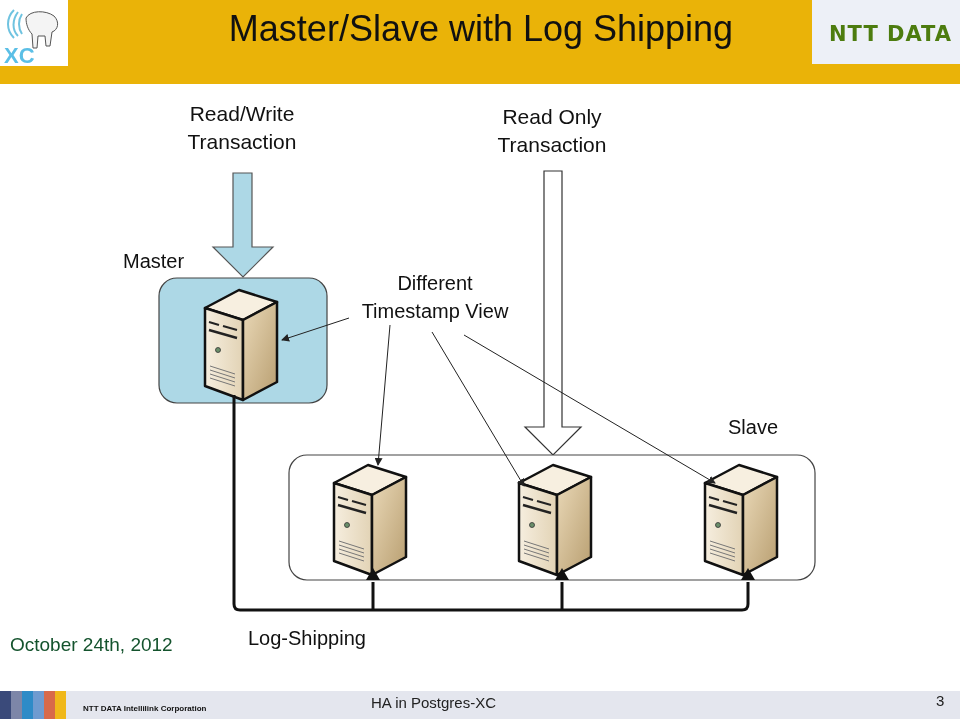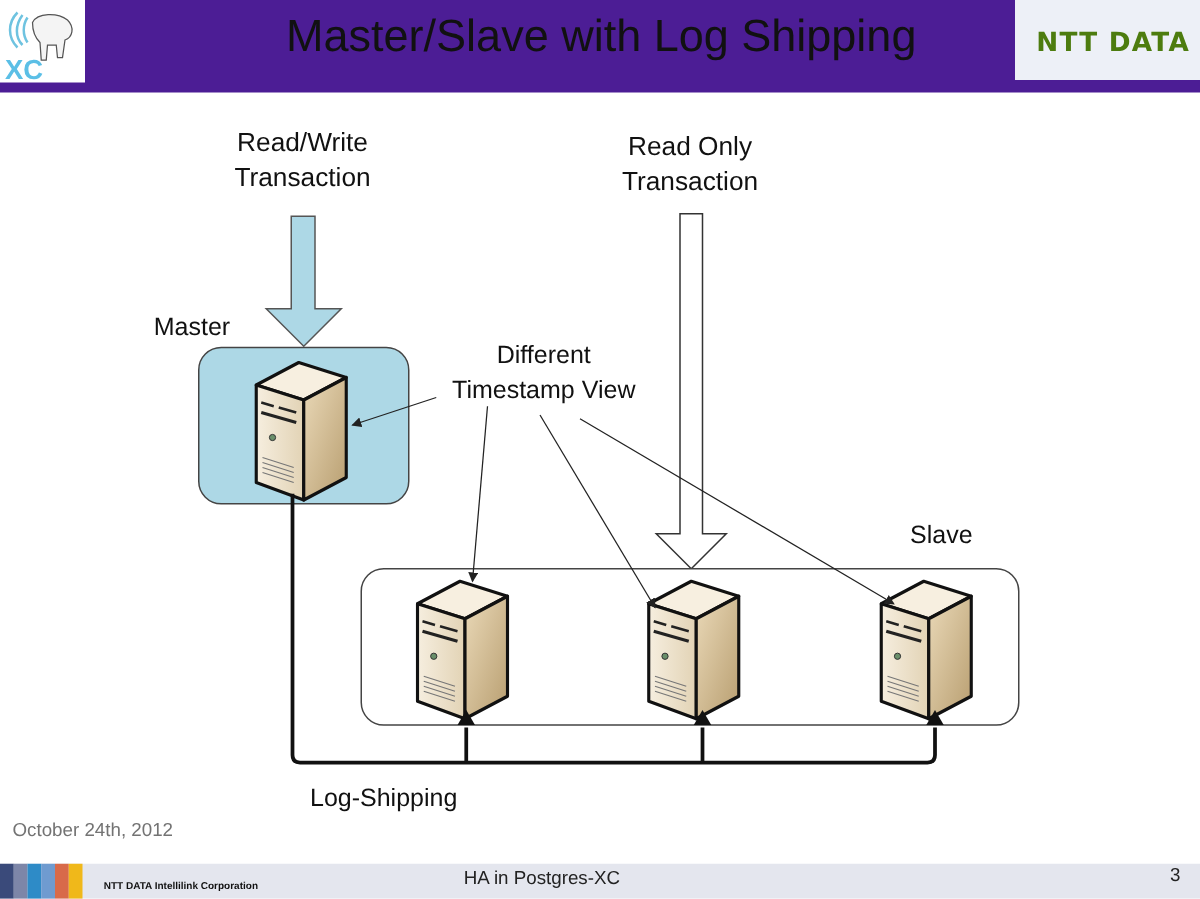--- a/index.html
+++ b/index.html
@@ -1,22 +1,22 @@
 <!DOCTYPE html>
 <html><head>
 <meta charset="utf-8">
 <style>
   html, body { margin:0; padding:0; background:#ffffff; }
   body { width:960px; height:719px; position:relative; overflow:hidden; font-family:"Liberation Sans", sans-serif; }
-  .header { position:absolute; left:0; top:0; width:960px; height:74px; background:#4c1d95; }
+  .header { position:absolute; left:0; top:0; width:960px; height:84px; background:#eab308; }
   .header .logo-box { position:absolute; left:0; top:0; width:68px; height:66px; background:#ffffff; }
   .header .brand-box { position:absolute; left:812px; top:0; width:148px; height:64px; background:#edf0f7; }
   .title { position:absolute; left:68px; top:8px; width:744px; text-align:center; font-size:36px; color:#111;padding-left:41px; }
   .brand { position:absolute; left:829px; top:22px; font-size:21px; font-weight:bold; color:#4d7c0f; letter-spacing:1px; font-family:"DejaVu Sans", sans-serif; }
-  .footer-date { position:absolute; left:10px; top:656px; font-size:15px; color:#737373; }
+  .footer-date { position:absolute; left:10px; top:634px; font-size:19px; color:#14532d; }
   .footer-bar { position:absolute; left:0; top:691px; width:960px; height:28px; background:#e4e6ee; }
   .color-strip { position:absolute; left:0; top:691px; height:28px; display:flex; }
   .color-strip span { display:block; width:11px; height:28px; }
   .footer-company { position:absolute; left:83px; top:704px; font-size:8px; font-weight:bold; color:#111;text-align:right; }
   .footer-center { position:absolute; left:0; width:867px; top:694px; text-align:center; font-size:15px; color:#222; }
   .footer-page { position:absolute; left:936px; top:692px; font-size:15px; color:#222; }
   svg.diagram { position:absolute; left:0; top:0; }
   .lbl { font-family:"Liberation Sans", sans-serif; fill:#111; }
 </style>
 </head>

